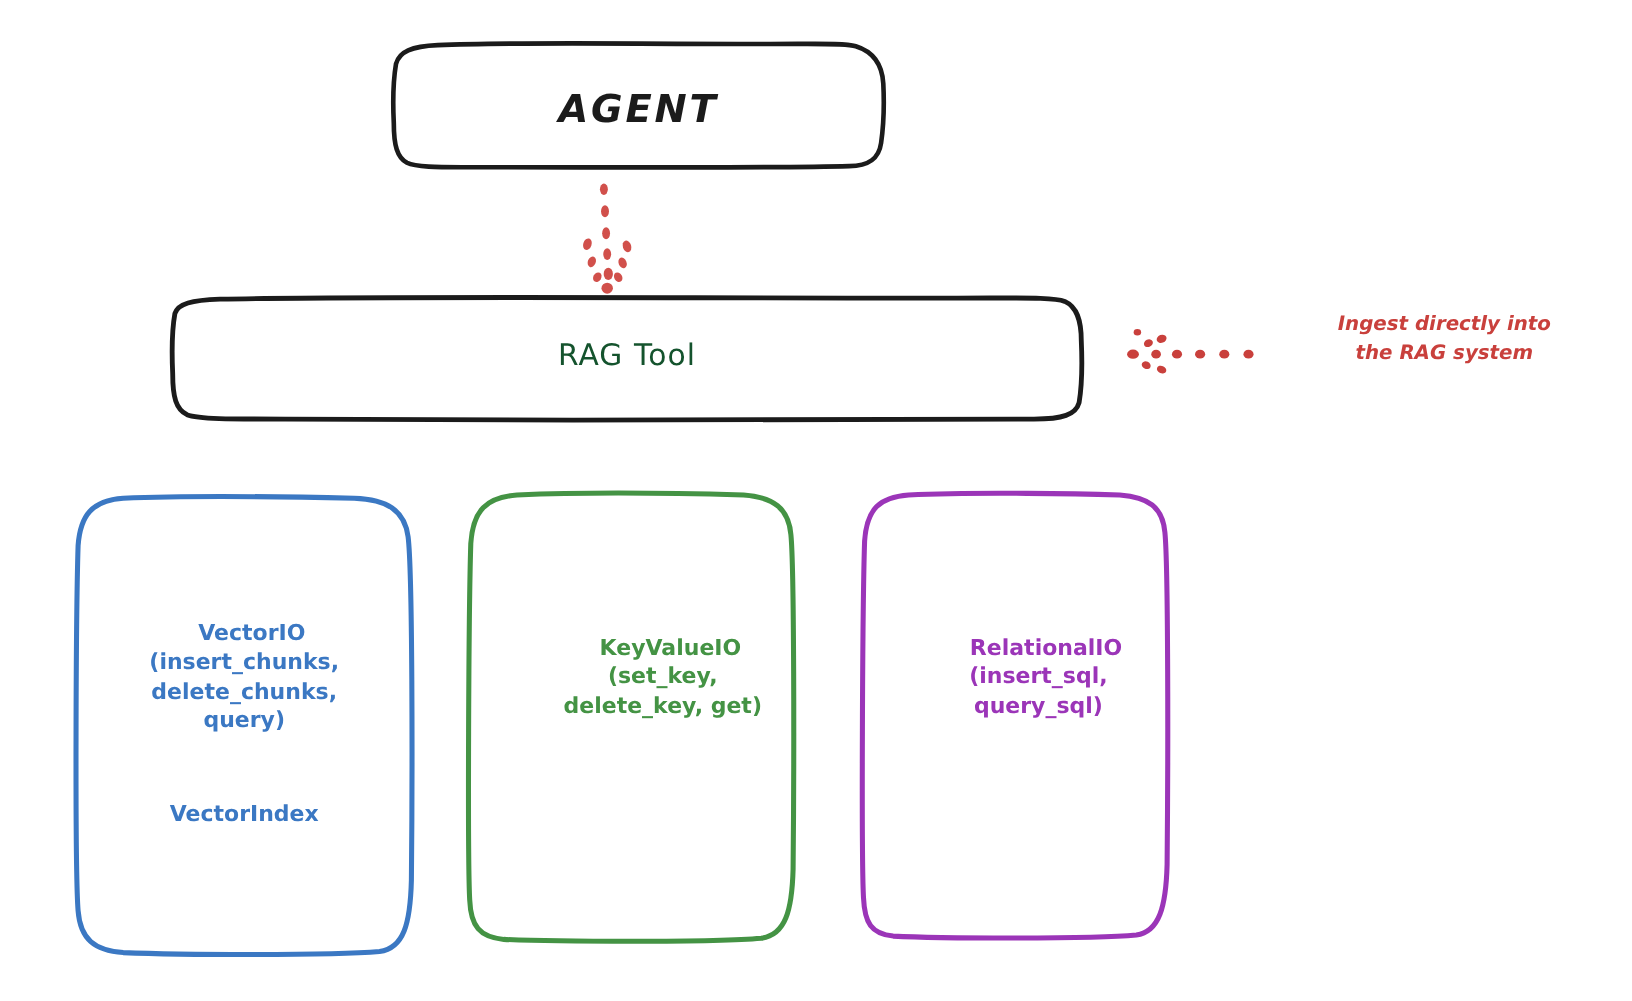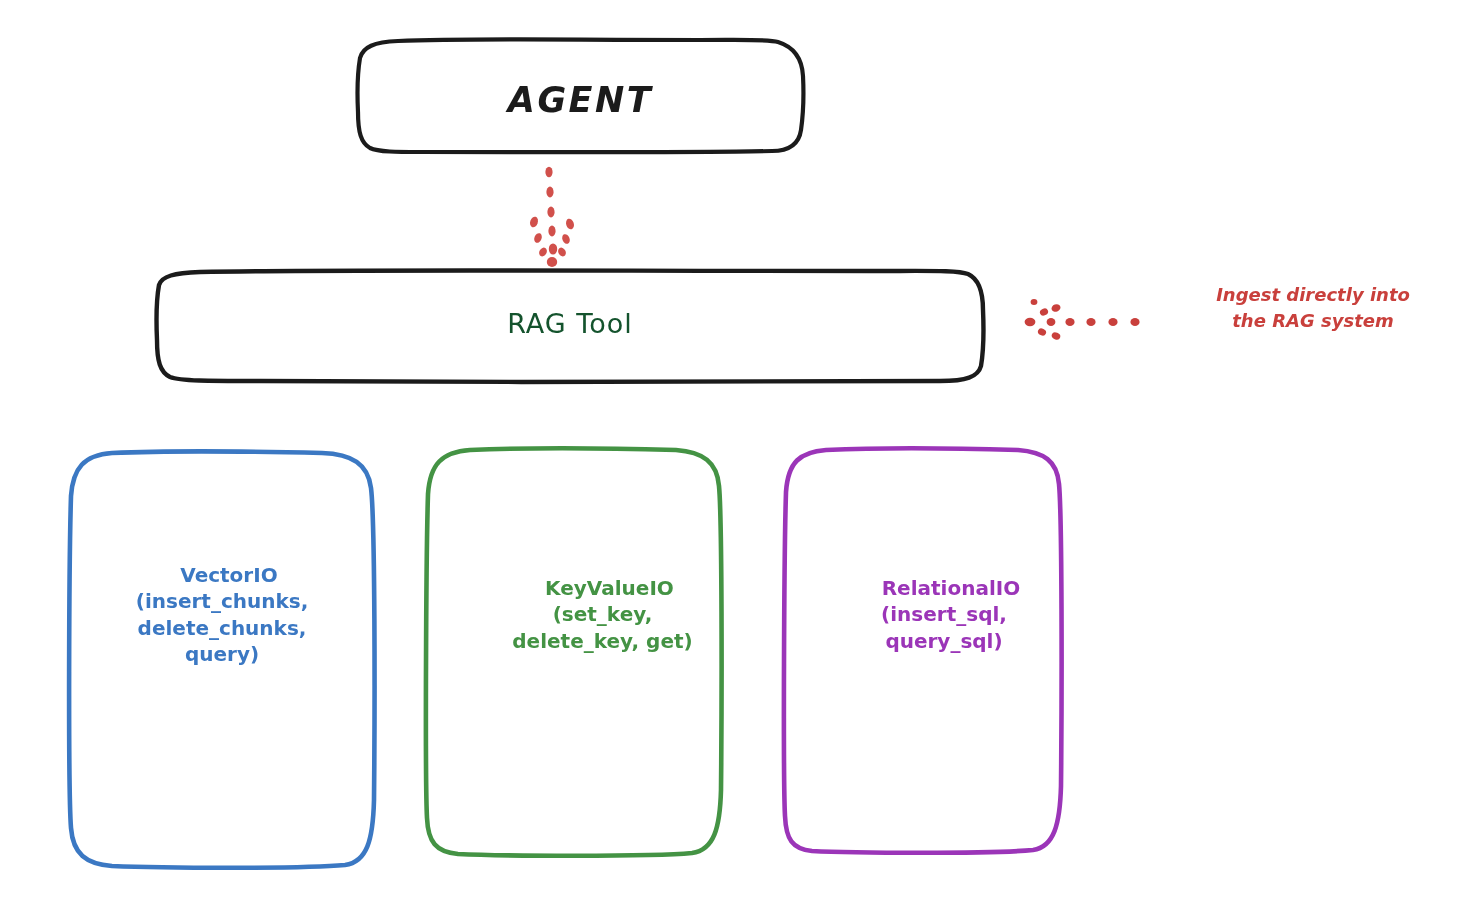--- a/index.html
+++ b/index.html
@@ -191,20 +191,21 @@
 
 <div class="node-label" id="agent-label">AGENT</div>
 
 <div class="node-label" id="rag-label">RAG Tool</div>
 
 <div class="node-label store-label" id="vector-label">
   <span>VectorIO
 (insert_chunks,
 delete_chunks,
 query)</span>
+  <span class="store-sub">VectorIndex</span>
 </div>
 
 <div class="node-label store-label" id="keyvalue-label">
   <span>KeyValueIO
 (set_key,
 delete_key, get)</span>
 </div>
 
 <div class="node-label store-label" id="relational-label">
   <span>RelationalIO

